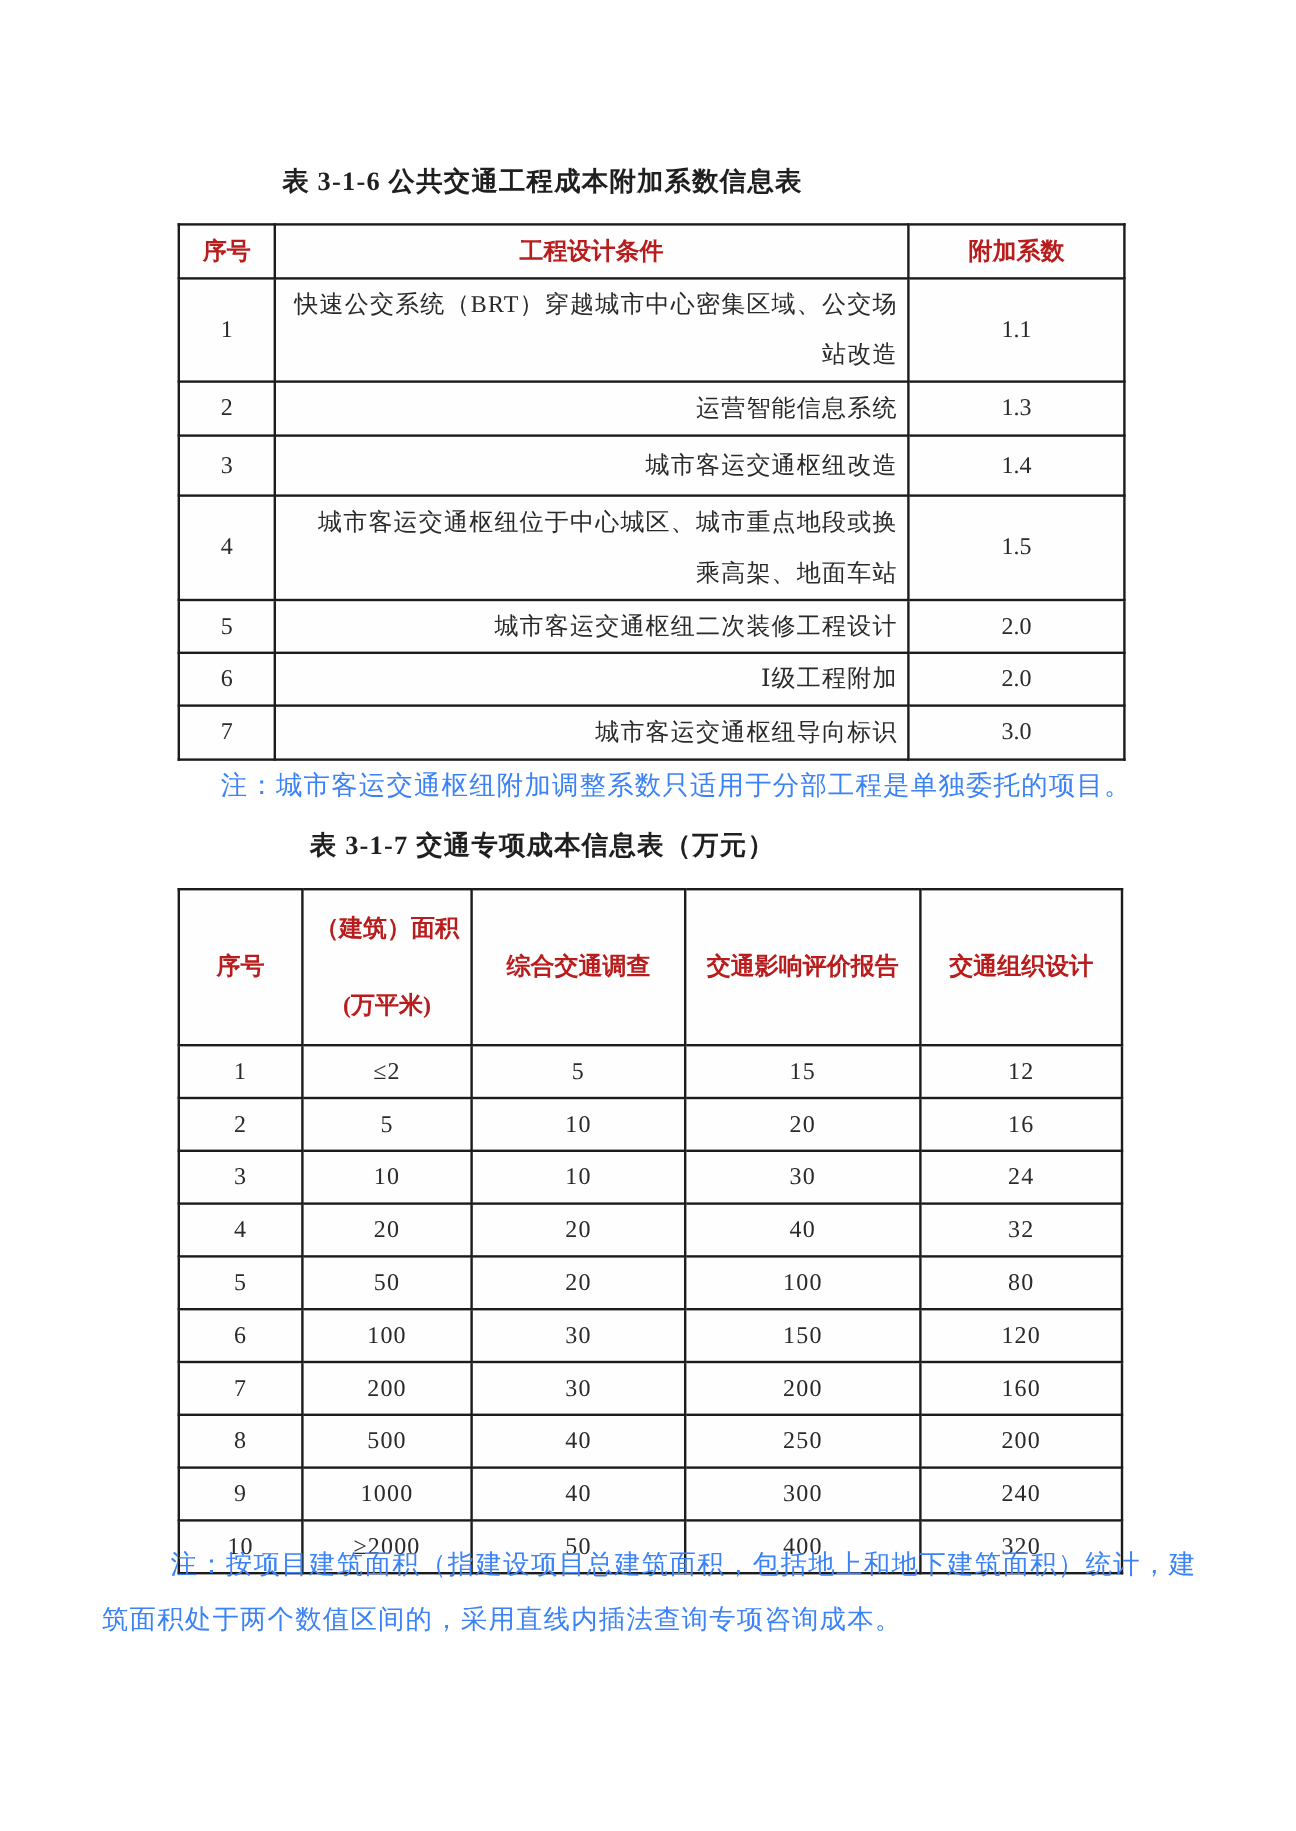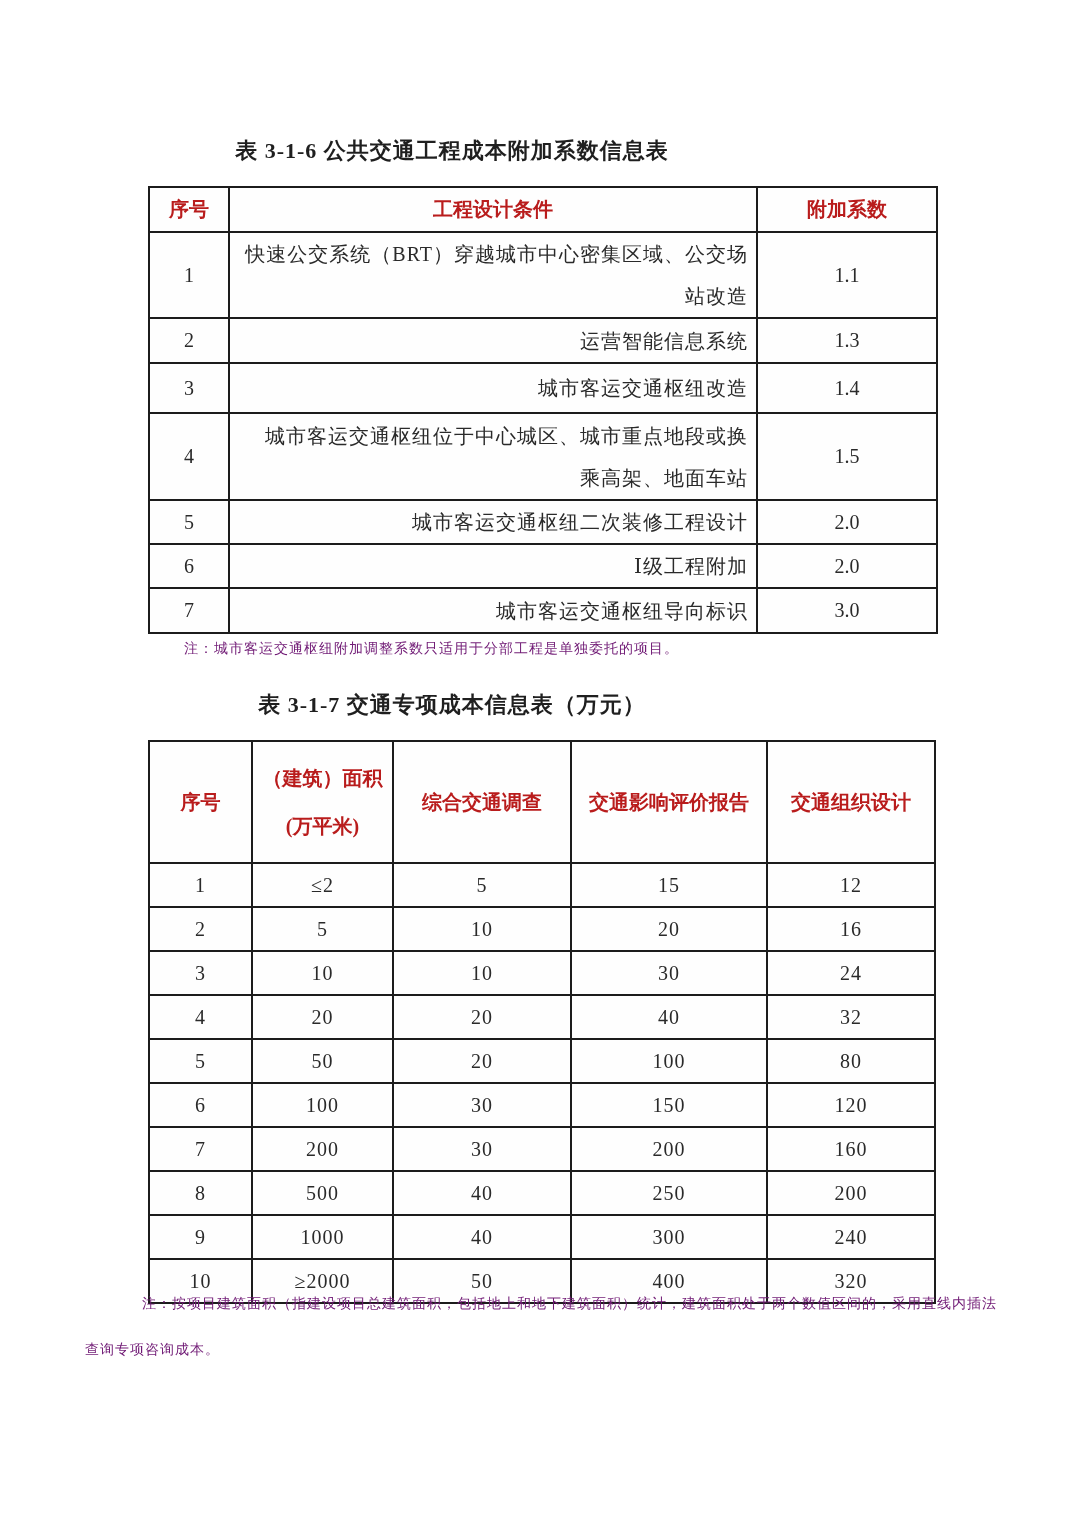--- a/index.html
+++ b/index.html
@@ -37,26 +37,26 @@
   #table-1 tr.h87{height:87px;}
   #table-1 tr.h44{height:44px;}
   #table-1 tr.h43{height:43px;}
   
   #table-2{left:148px;top:740px;width:786px;}
   #table-2 col.k0{width:103px;}
   #table-2 col.k1{width:141px;}
   #table-2 col.k2{width:178px;}
   #table-2 col.k3{width:196px;}
   #table-2 col.k4{width:168px;}
-  #table-2 th{line-height:48px;padding:12px 6px;}
+  #table-2 th{line-height:64px;padding:0 6px;}
   #table-2 tr.hh{height:85px;}
   #table-2 tr.dr{height:44px;}
   #table-2 td{text-align:center;letter-spacing:1px;}
   .note{
-    position:absolute;font-size:14px;color:#701a75;letter-spacing:1px;
+    position:absolute;font-size:22px;color:#3b82f6;letter-spacing:1px;
   }
   #note-1{left:184px;top:640px;width:760px;}
   #note-2{left:85px;top:1281px;width:912px;line-height:46px;text-indent:57px;text-align:justify;}
 </style>
 </head>
 <body>
 
 <div class="doc-title" id="title-1">表 3-1-6  公共交通工程成本附加系数信息表</div>
 
 <table id="table-1">

